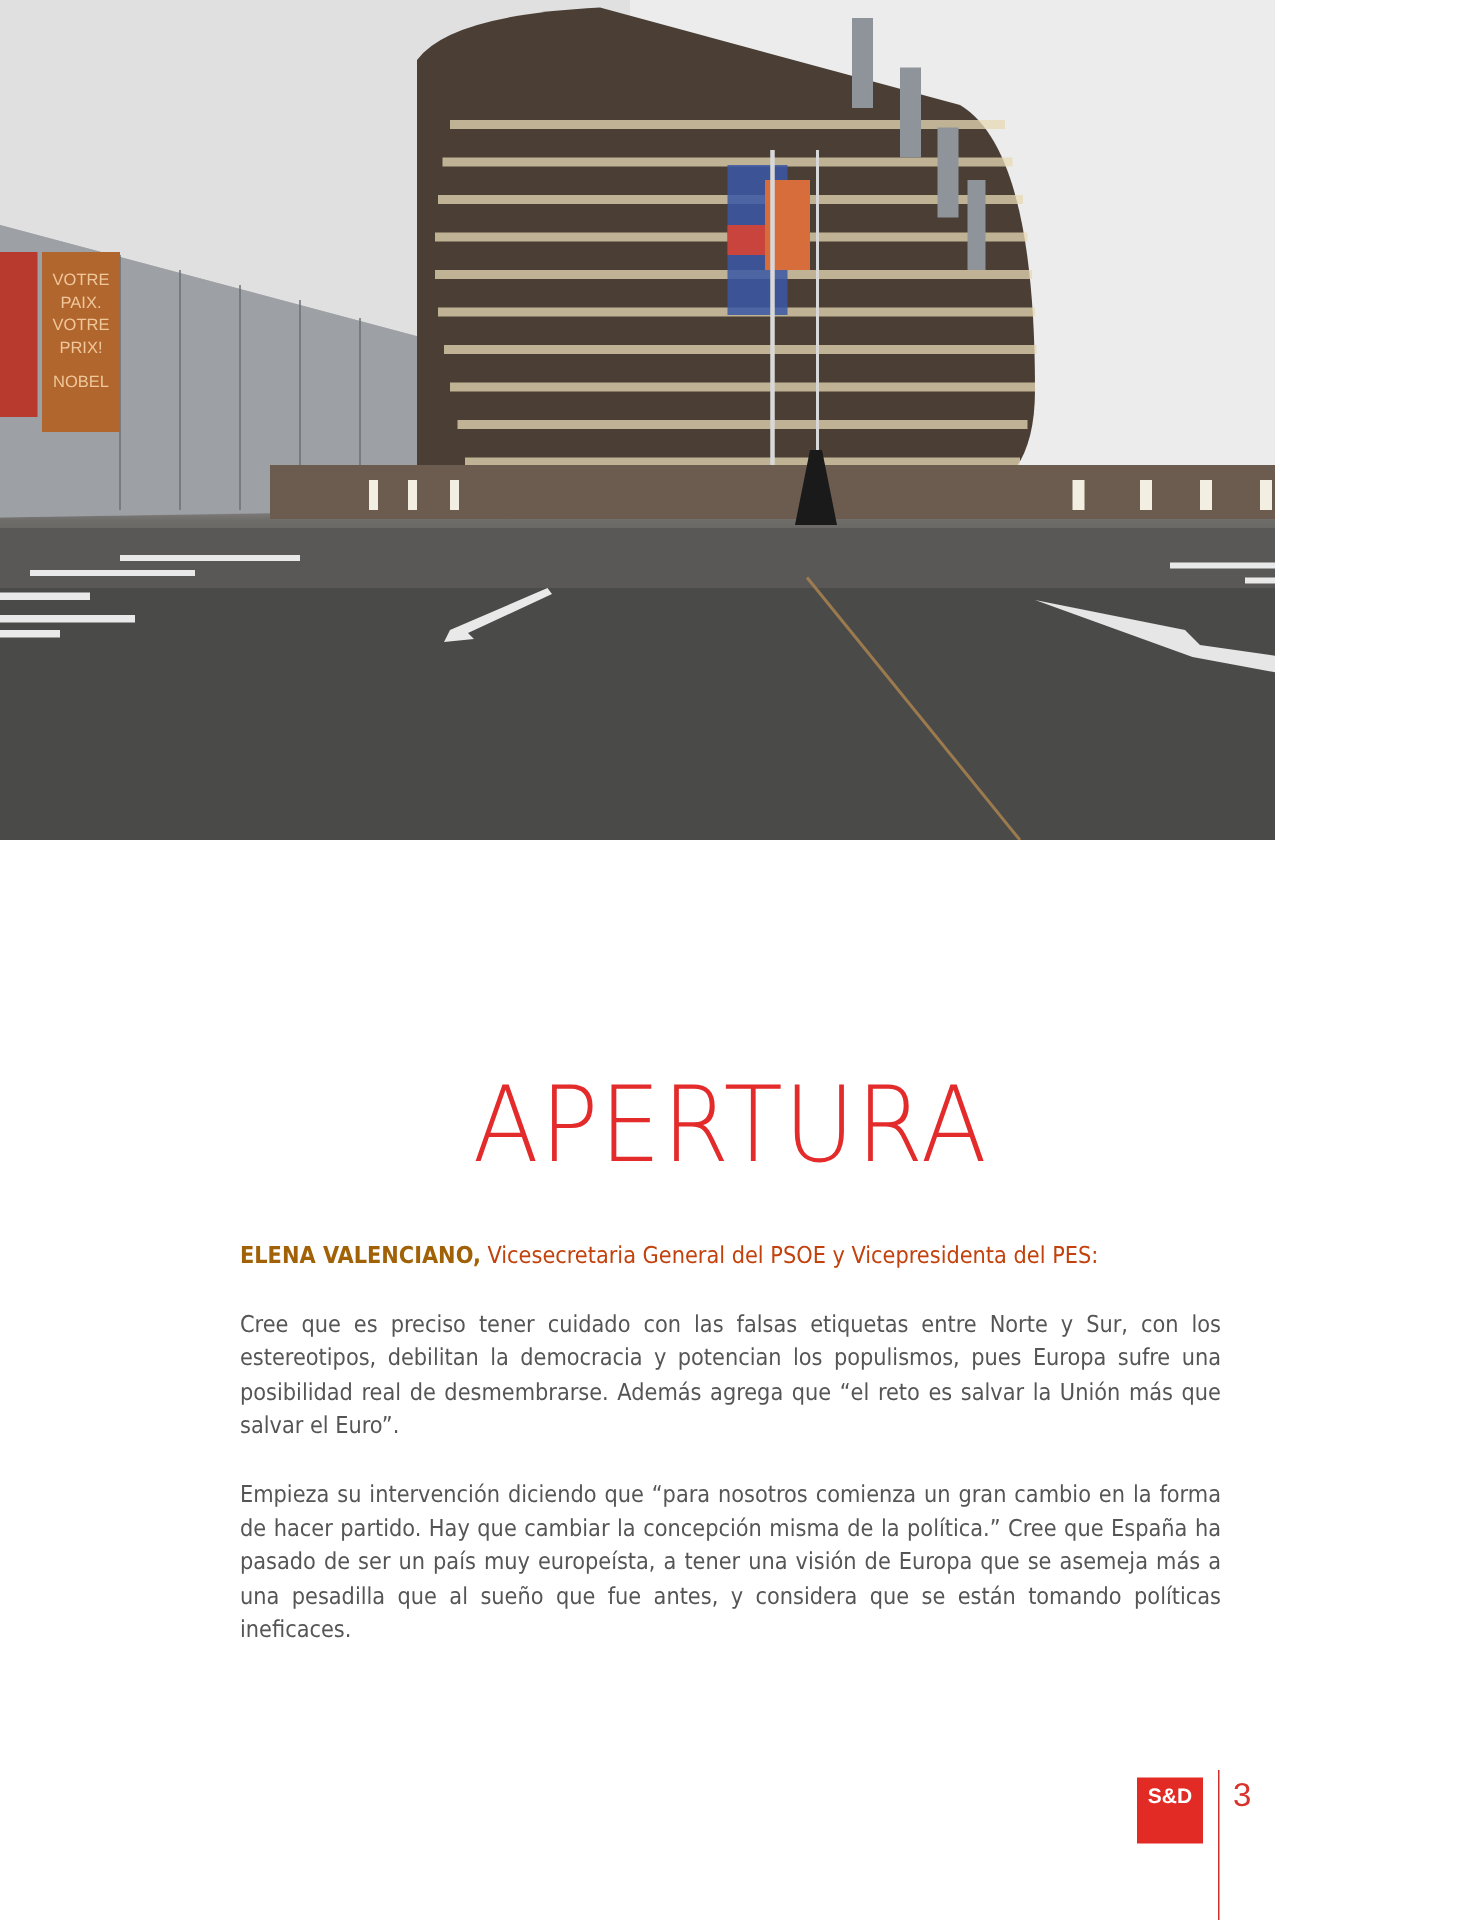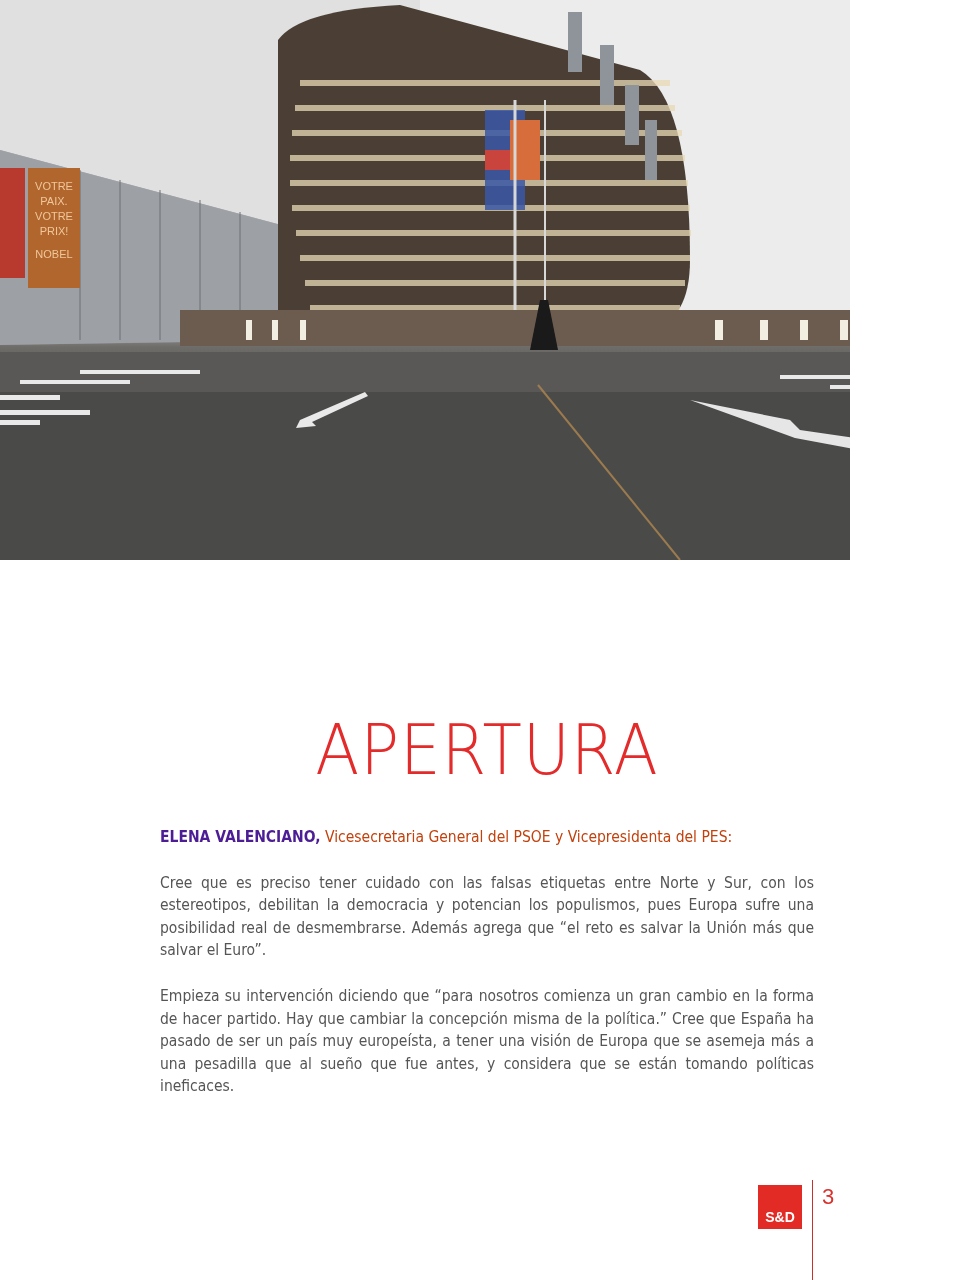--- a/index.html
+++ b/index.html
@@ -4,24 +4,24 @@
 <style>
   html, body { margin: 0; padding: 0; background: #ffffff; }
   body { width: 974px; height: 1280px; position: relative; overflow: hidden; font-family: "DejaVu Sans", sans-serif; }
   .hero { position: absolute; left: 0; top: 0; width: 850px; height: 560px; overflow: hidden;
           background: linear-gradient(180deg, #e9e9ea 0%, #f4f4f4 35%, #d8d8d8 55%, #6e6c69 62%, #4a4947 72%, #3c3b3a 100%); }
   .hero svg { position: absolute; left: 0; top: 0; }
   .title { position: absolute; left: 0; top: 668px; width: 974px; text-align: center; color: #e42b2b;
            font-family: "DejaVu Sans", sans-serif; font-weight: 200; font-size: 70px; letter-spacing: 1px; line-height: 1; transform: scaleX(0.92); }
   .content { position: absolute; left: 160px; top: 826px; width: 654px; color: #555555; font-family: "DejaVu Sans Condensed", "DejaVu Sans", sans-serif; font-size: 15.5px; line-height: 22.6px; text-align: justify; }
   .content p { margin: 0 0 23px 0; }
-  .speaker { color: #4c1d95; font-weight: bold; }
+  .speaker { color: #a16207; font-weight: bold; }
   .intro { color: #c2410c; }
   .footer-logo { position: absolute; left: 758px; top: 1185px; width: 44px; height: 44px; background: #e32b25; color: #fff;
-                 font-family: "Liberation Sans", sans-serif; font-weight: bold; font-size: 14px; display: flex; align-items: flex-end; justify-content: center; padding-bottom: 4px; box-sizing: border-box; }
+                 font-family: "Liberation Sans", sans-serif; font-weight: bold; font-size: 14px; display: flex; align-items: flex-end; justify-content: center; padding-bottom: 24px; box-sizing: border-box; }
   .footer-rule { position: absolute; left: 812px; top: 1180px; width: 1px; height: 100px; background: #c9302c; }
   .page-num { position: absolute; left: 822px; top: 1184px; color: #d9322e; font-family: "Liberation Sans", sans-serif; font-size: 22px; font-weight: 300; }
 </style>
 </head>
 <body>
 
 <div class="hero">
   <svg width="974" height="560" viewBox="0 0 974 560">
 
     <rect x="0" y="0" width="974" height="330" fill="#ececec"></rect>

